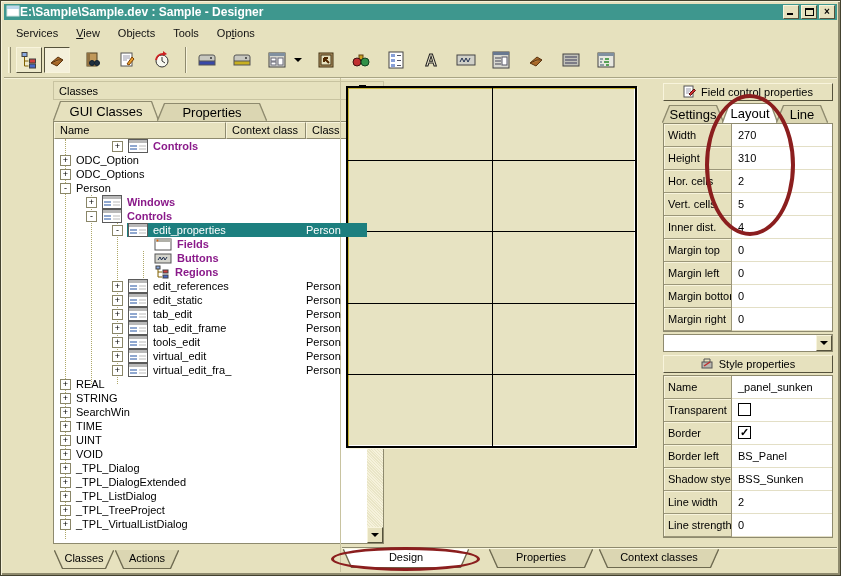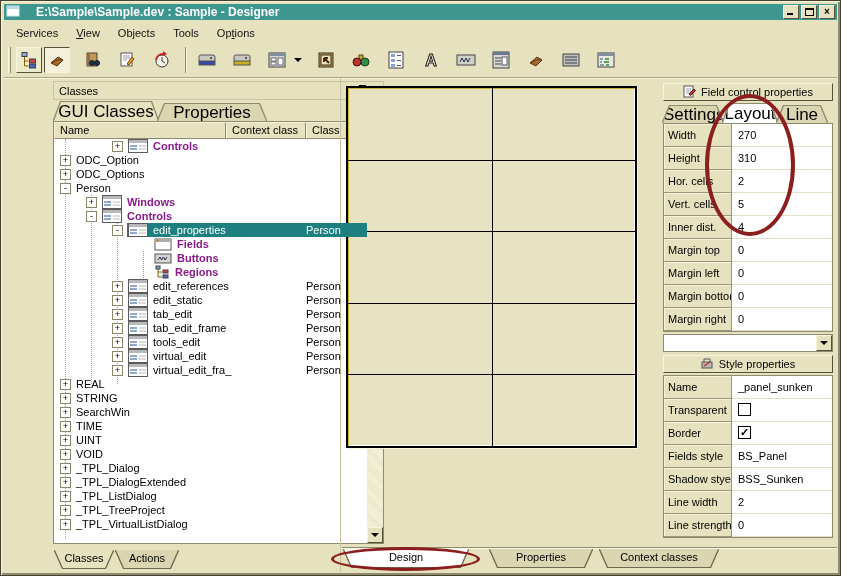--- a/index.html
+++ b/index.html
@@ -1,21 +1,21 @@
 <!DOCTYPE html>
 <html><head>
 <meta charset="utf-8">
 <style>
   html,body{margin:0;padding:0;background:#888;}
   *{box-sizing:border-box;font-family:"Liberation Sans",sans-serif;}
   #stage{position:relative;width:841px;height:576px;background:#E6E1BE;border:1px solid #44422F;
          box-shadow:inset 1px 1px 0 #F6F2DA, inset -2px -2px 0 #8E8A6E;overflow:hidden;}
   
   .titlebar{position:absolute;left:3px;top:3px;right:3px;height:14px;background:#3E978E;
-            display:flex;align-items:center;padding:8px 2px;gap:16px;}
+            display:flex;align-items:center;padding:8px 2px;gap:0;}
   .title-text{color:#fff;font-size:12px;font-weight:bold;white-space:nowrap;flex:1;}
   .win-btns{display:flex;gap:2px;}
   .wbtn{width:16px;height:14px;background:#E6E1BE;border:1px solid;border-color:#F8F4DC #55523C #55523C #F8F4DC;
         display:flex;align-items:center;justify-content:center;font-size:10px;font-weight:bold;line-height:10px;}
   
   .menubar{position:absolute;left:3px;top:22px;right:3px;height:19px;display:flex;align-items:center;padding-left:3px;}
   .menu-item{font-size:11px;padding:2px 9px;color:#111;}
   
   .toolbar{position:absolute;left:3px;top:41px;right:3px;height:36px;display:flex;align-items:center;
            padding-left:3px;border-bottom:1px solid #A9A585;box-shadow:0 1px 0 #F6F2DA;}
@@ -30,21 +30,21 @@
   
   .main{position:absolute;left:3px;top:77px;right:3px;bottom:3px;}
   
   .left-panel{position:absolute;left:8px;top:0;width:335px;bottom:0;margin-left:39px;}
   .panel-title{position:absolute;left:2px;top:3px;width:331px;height:19px;border:1px solid #C8C3A0;
                display:flex;align-items:center;padding:0 5px;font-size:11px;gap:5px;}
   .panel-title .spacer{flex:1;}
   .panel-tabs{position:absolute;left:3px;top:23px;height:20px;display:flex;align-items:flex-end;}
   .tabwrap{filter:drop-shadow(1px 0 0 #8E8A6E) drop-shadow(-1px 0 0 #8E8A6E) drop-shadow(0 -1px 0 #8E8A6E);}
   .tab-up{clip-path:polygon(7px 0,calc(100% - 7px) 0,100% 100%,0 100%);background:#DBD6B2;height:17px;
-          line-height:17px;font-size:17px;text-align:center;}
+          line-height:17px;font-size:13px;text-align:center;}
   .tab-up.active{background:#E6E1BE;height:19px;line-height:19px;}
   .tab-up.white{background:#fff;}
   .list-box{position:absolute;left:2px;top:43px;width:331px;bottom:28px;background:#fff;
             border:1px solid #8E8A6E;overflow:hidden;}
   .list-header{display:flex;height:17px;}
   .hcell{background:#E6E1BE;border:1px solid;border-color:#F8F4DC #8E8A6E #8E8A6E #F8F4DC;
          font-size:11px;padding:1px 0 0 5px;overflow:hidden;white-space:nowrap;flex:none;}
   .vs-btn{width:16px;height:17px;background:#E6E1BE;border:1px solid;border-color:#F8F4DC #55523C #55523C #F8F4DC;
           display:flex;align-items:center;justify-content:center;flex:none;}
   .tree{position:absolute;left:0;top:17px;right:16px;bottom:0;background:#fff;overflow:hidden;font-size:11px;}
@@ -703,21 +703,21 @@
               <div class="cb"></div>
             </div>
           </div>
           <div class="prow">
             <div class="plabel">Border</div>
             <div class="pvalue">
               <div class="cb">✓</div>
             </div>
           </div>
           <div class="prow">
-            <div class="plabel">Fields style</div>
+            <div class="plabel">Border left</div>
             <div class="pvalue">BS_Panel</div>
           </div>
           <div class="prow">
             <div class="plabel">Shadow stye</div>
             <div class="pvalue">BSS_Sunken</div>
           </div>
           <div class="prow">
             <div class="plabel">Line width</div>
             <div class="pvalue">2</div>
           </div>

